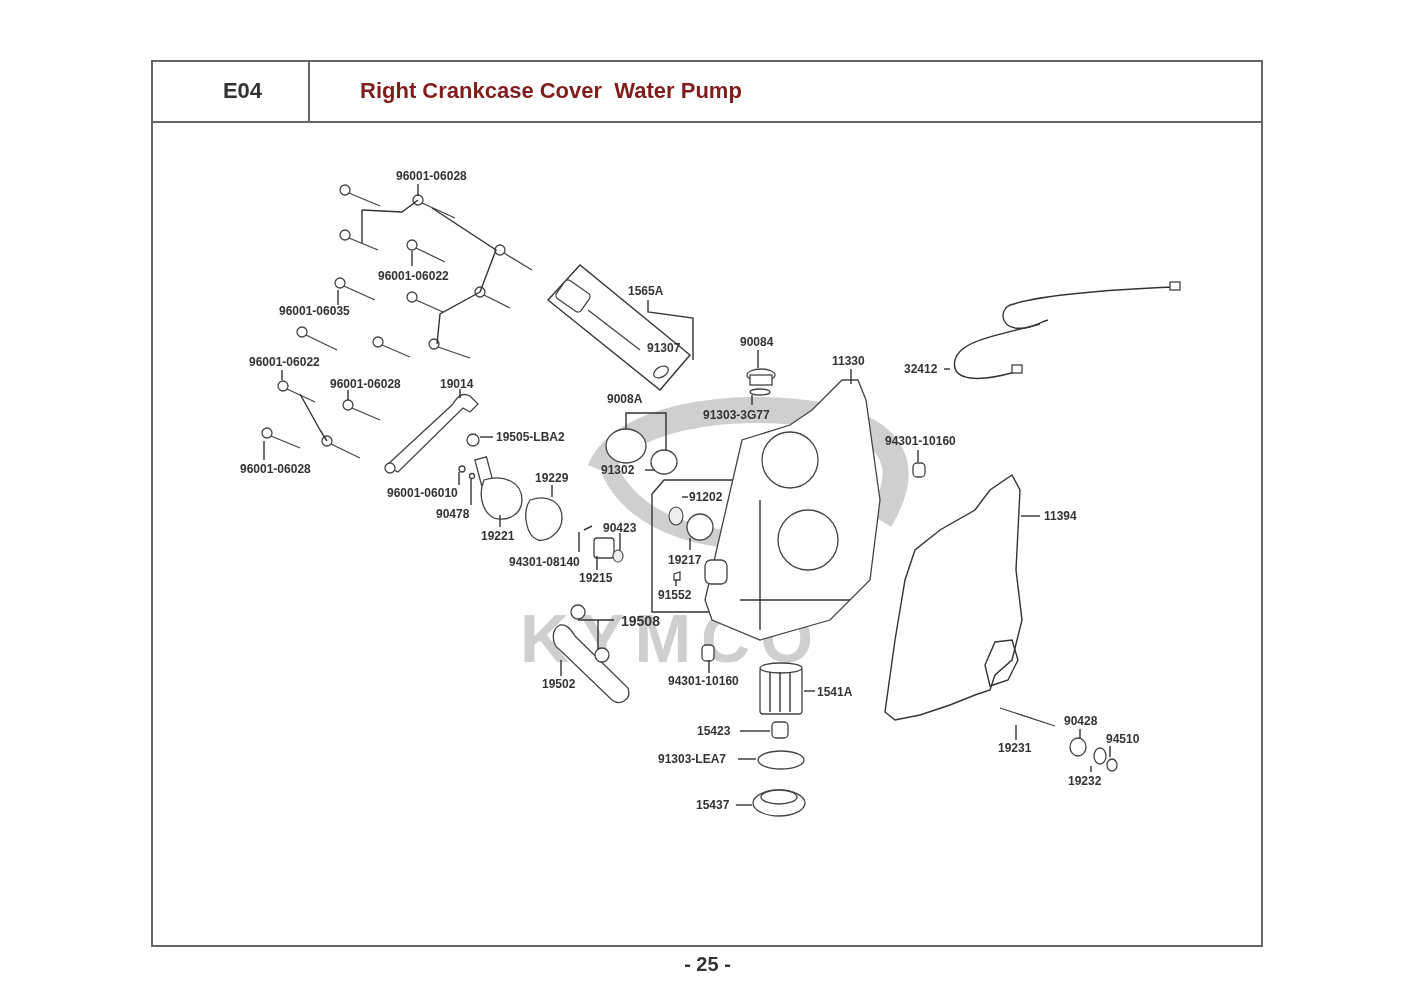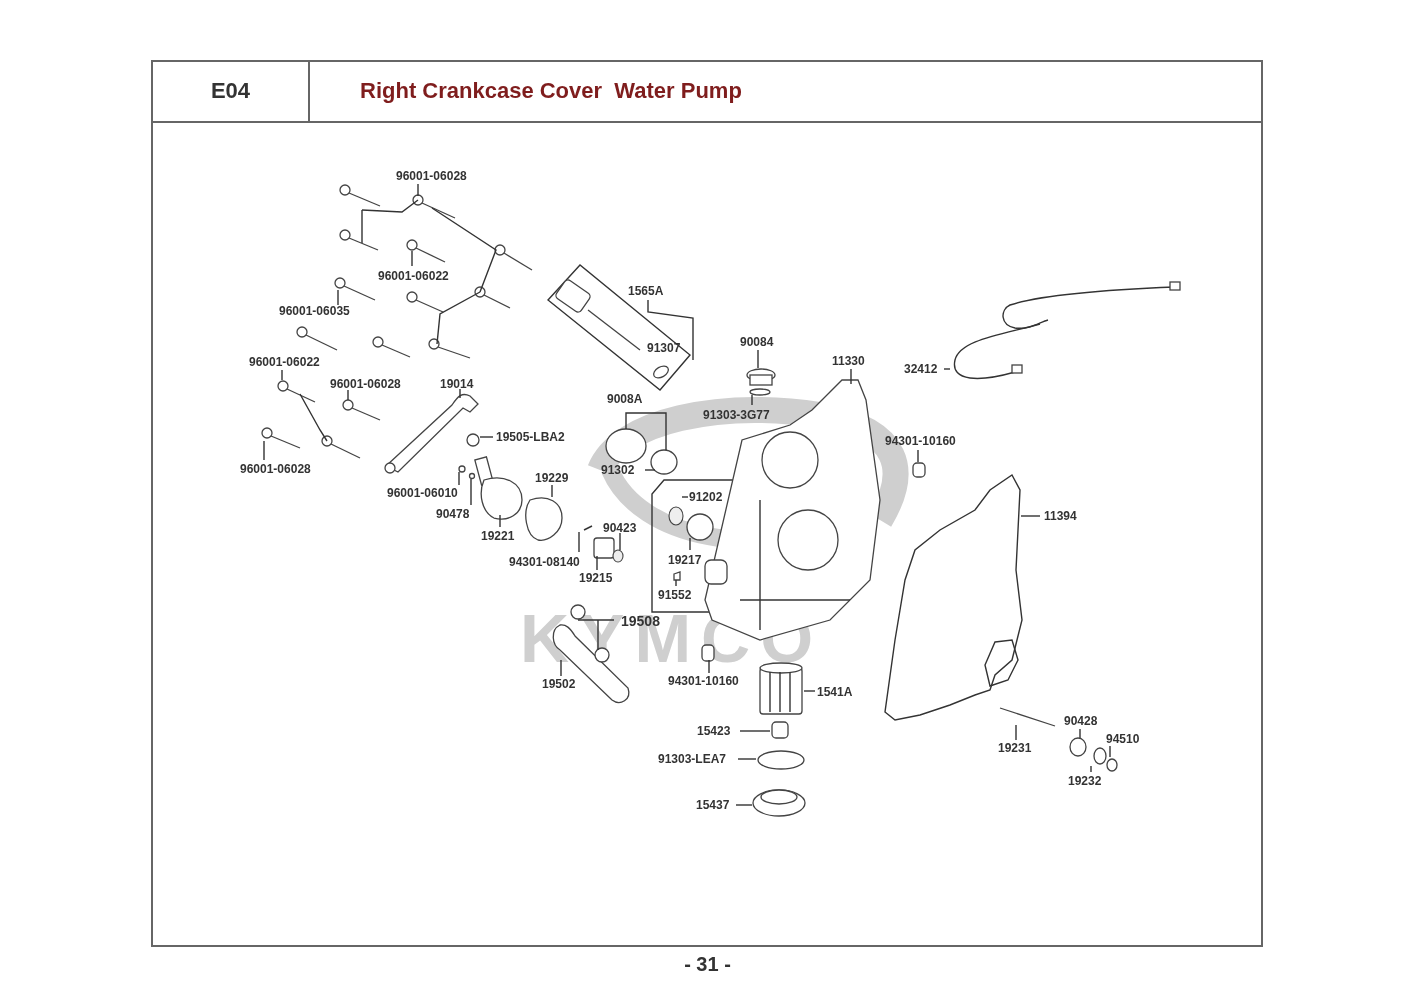--- a/index.html
+++ b/index.html
@@ -1,20 +1,20 @@
 <!DOCTYPE html>
 <html><head>
 <meta charset="utf-8">
 <style>
   html,body{margin:0;padding:0;background:#fff;}
   body{width:1415px;height:1000px;position:relative;overflow:hidden;font-family:"Liberation Sans",sans-serif;color:#333;}
   .frame{position:absolute;left:151px;top:60px;width:1112px;height:887px;border:2px solid #666;box-sizing:border-box;}
   .hdr-code-box{position:absolute;left:151px;top:60px;width:159px;height:62px;border:2px solid #666;box-sizing:border-box;border-bottom:none;}
   .hdr-line{position:absolute;left:151px;top:121px;width:1112px;height:0;border-top:2px solid #666;}
-  .code{position:absolute;left:151px;top:78px;width:159px;text-align:center;font-weight:bold;font-size:22px;color:#333;}
+  .code{position:absolute;left:151px;top:78px;width:159px;text-align:center;font-weight:bold;font-size:22px;color:#333;padding-left:12px;}
   .title{position:absolute;left:360px;top:78px;font-weight:bold;font-size:22px;color:#7f1d1d;white-space:pre;}
   .pageno{position:absolute;left:0;width:1415px;top:953px;text-align:center;font-weight:bold;font-size:20px;color:#333;}
   svg.diagram{position:absolute;left:0;top:0;}
   .lbl{font-family:"Liberation Sans",sans-serif;font-weight:bold;font-size:12px;fill:#333;}
   .lbl-big{font-size:14px;}
   .ln{stroke:#333;stroke-width:1.4;fill:none;}
   .part{stroke:#444;stroke-width:1.3;fill:#fff;}
   .part2{stroke:#444;stroke-width:1.1;fill:#eee;}
   .wm-stroke{stroke:#cfcfcf;fill:none;}
 </style>
@@ -279,13 +279,13 @@
     <text class="lbl" x="904" y="373">32412</text>
     <text class="lbl" x="885" y="445">94301-10160</text>
     <text class="lbl" x="1044" y="520">11394</text>
     <text class="lbl" x="998" y="752">19231</text>
     <text class="lbl" x="1064" y="725">90428</text>
     <text class="lbl" x="1106" y="743">94510</text>
     <text class="lbl" x="1068" y="785">19232</text>
   </g>
 </svg>
 
-<div class="pageno">- 31 -</div>
+<div class="pageno">- 25 -</div>
 
 </body></html>

